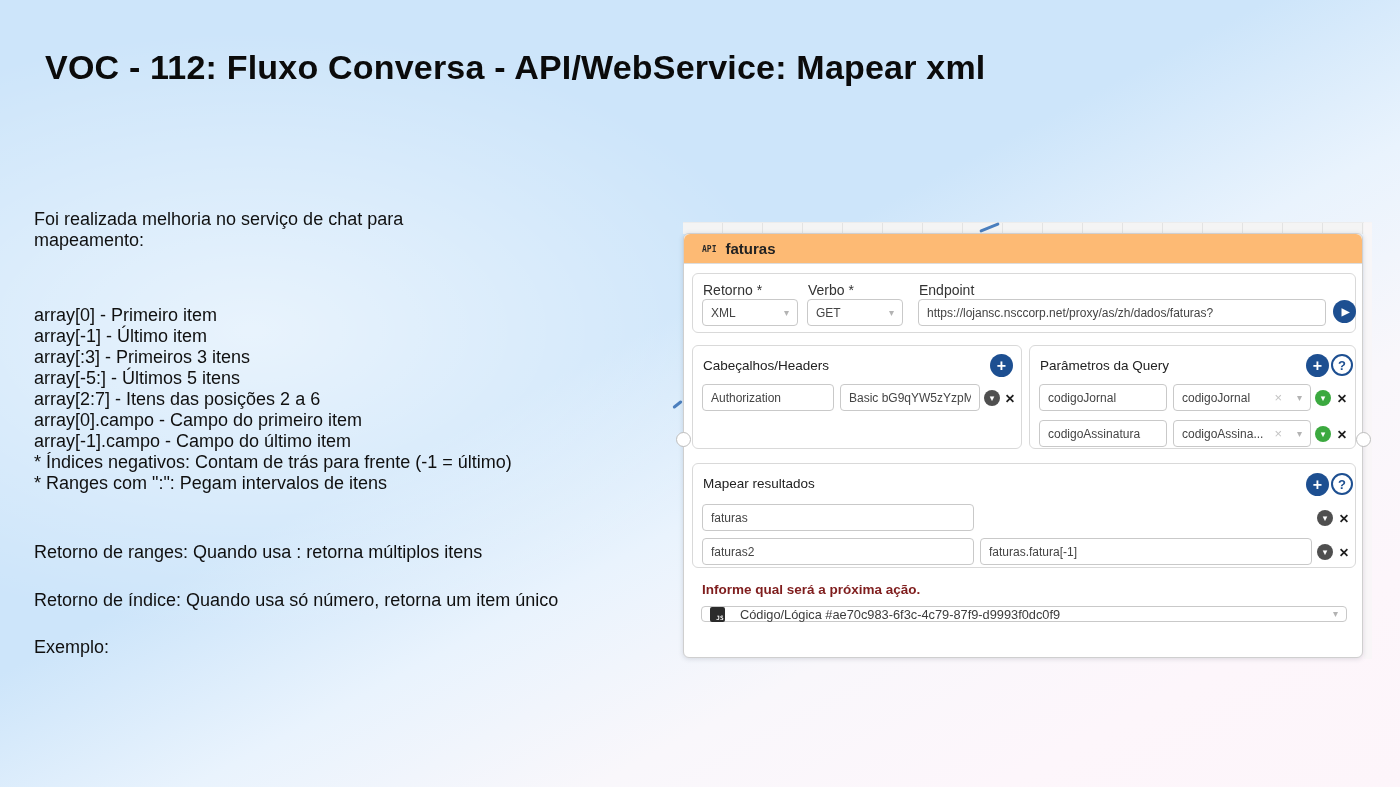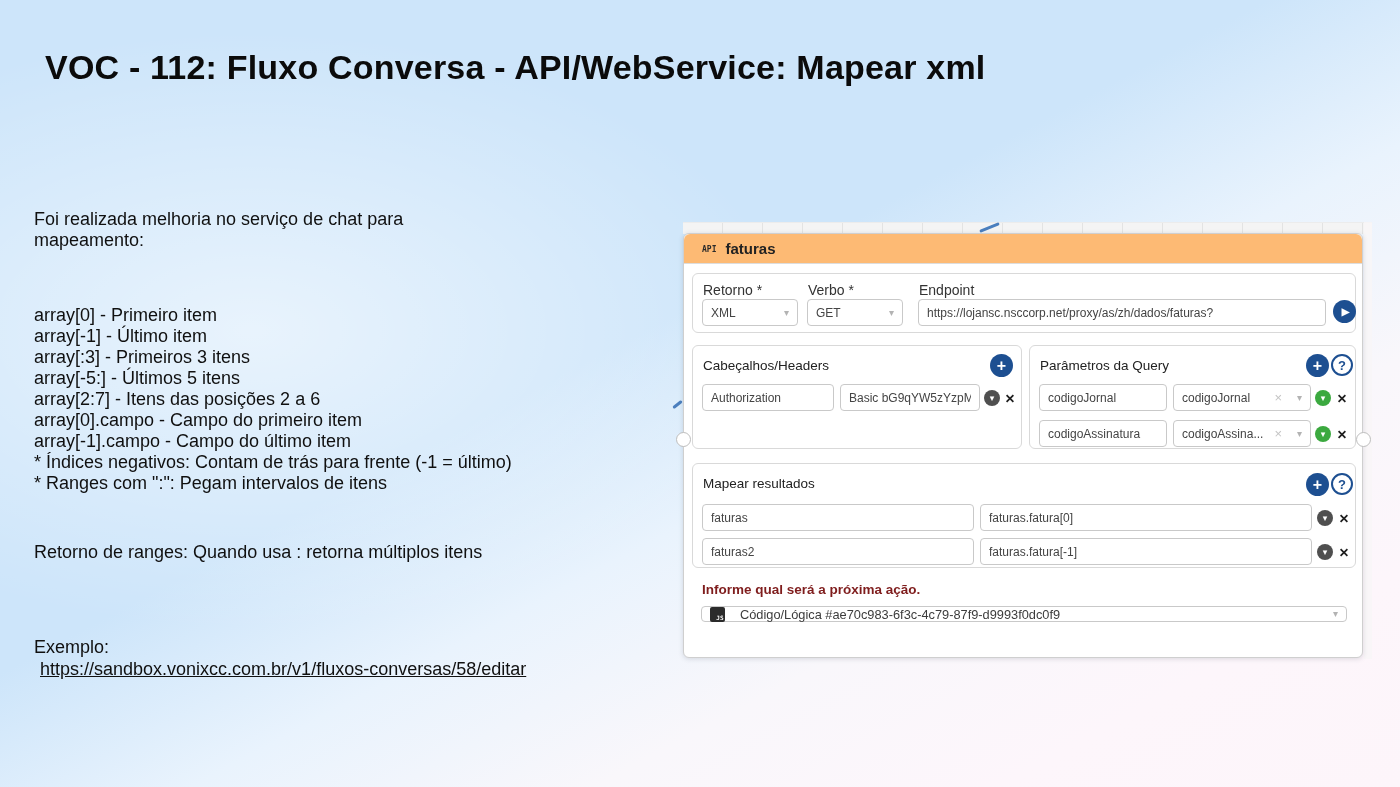--- a/index.html
+++ b/index.html
@@ -129,24 +129,24 @@
     <div>array[:3] - Primeiros 3 itens</div>
     <div>array[-5:] - Últimos 5 itens</div>
     <div>array[2:7] - Itens das posições 2 a 6</div>
     <div>array[0].campo - Campo do primeiro item</div>
     <div>array[-1].campo - Campo do último item</div>
     <div>* Índices negativos: Contam de trás para frente (-1 = último)</div>
     <div>* Ranges com ":": Pegam intervalos de itens</div>
   </div>
 
   <div class="left-copy ranges">Retorno de ranges: Quando usa : retorna múltiplos itens</div>
+  <div class="left-copy indice">Retorno de índice: Quando usa só número, retorna um item único</div>
 
   <div class="left-copy exemplo">
     <span>Exemplo:</span>
-    <span class="link-line"><a href="#">https://sandbox.vonixcc.com.br/v1/fluxos-conversas/58/editar</a></span>
   </div>
 
   <div class="canvas-strip"></div>
   <div class="canvas-right"></div>
   <div class="wire wire-top"></div>
   <div class="wire wire-left"></div>
 
   <div class="panel">
 
     <div class="panel-header">
@@ -229,21 +229,20 @@
     <div class="subcard card-map">
       <span class="sec-title">Mapear resultados</span>
       <div class="circle-btn" style="left:613px; top:9px;">
         <span>+</span>
       </div>
       <div class="circle-help" style="left:638px; top:9px;">
         <span>?</span>
       </div>
 
       <input class="txt-input" style="left: 9px; top: 40px; width: 272px;" value="faturas">
-      <input class="txt-input" style="left: 287px; top: 40px; width: 332px;" value="faturas.fatura[0]">
       <div class="mini-circle mini-dark" style="left:624px; top:46px;">
         <span>▾</span>
       </div>
       <div class="x-btn" style="left:644px; top:47px;">
         <span>✕</span>
       </div>
 
       <input class="txt-input" style="left: 9px; top: 74px; width: 272px;" value="faturas2">
       <input class="txt-input" style="left: 287px; top: 74px; width: 332px;" value="faturas.fatura[-1]">
       <div class="mini-circle mini-dark" style="left:624px; top:80px;">

